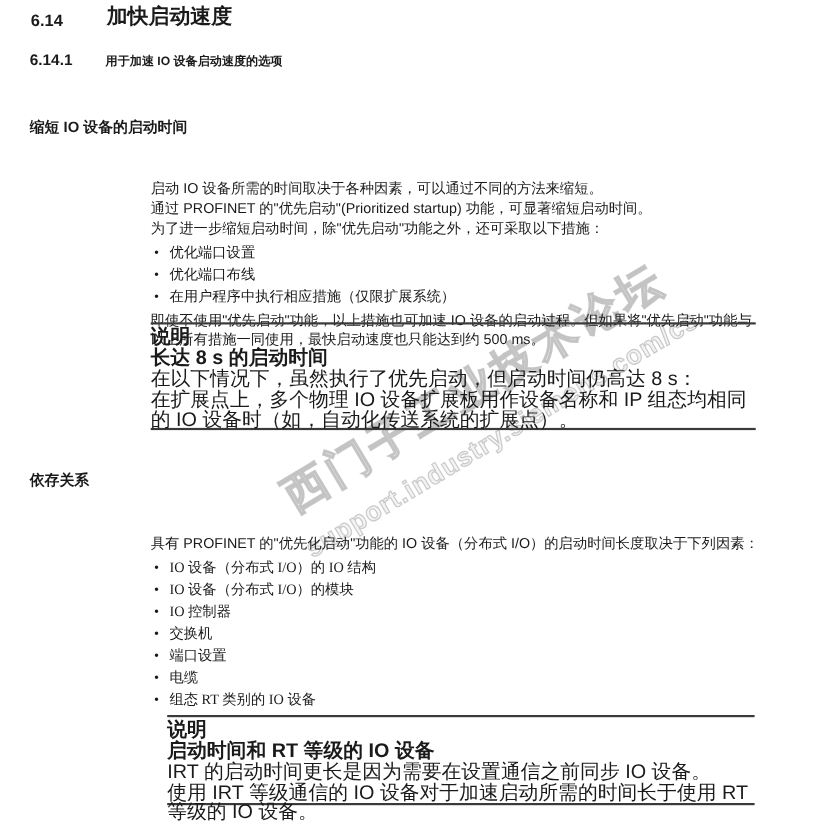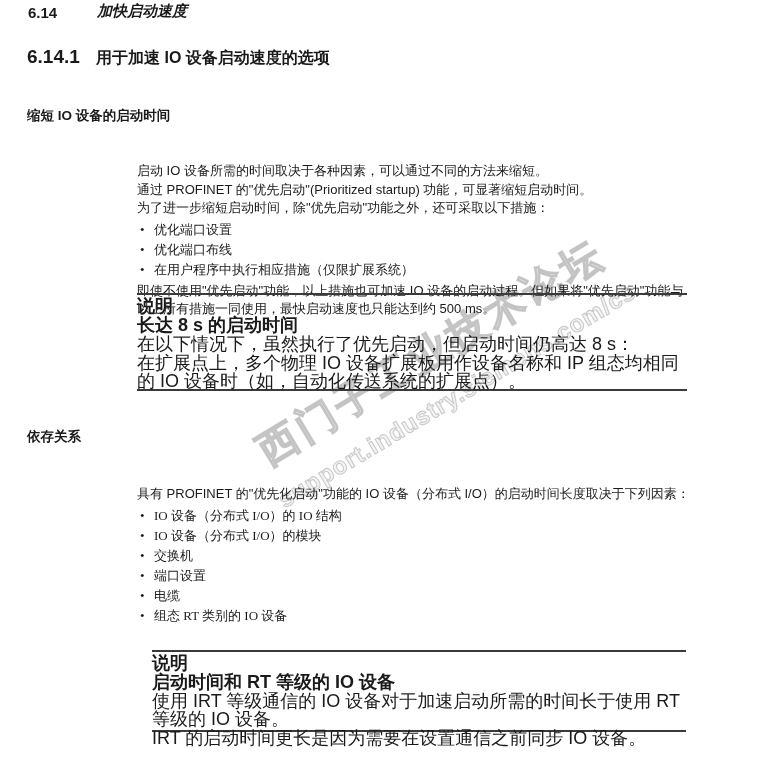--- a/index.html
+++ b/index.html
@@ -22,24 +22,24 @@
   }
   .wm-url {
     margin-top:9px; font-size:24px; font-weight:700; letter-spacing:1px;
     color:rgba(150,150,150,0.10);
     -webkit-text-stroke:1.1px rgba(155,155,155,0.50);
   }
 
   
   .h1row { position:absolute; left:28px; top:2px; display:flex; align-items:flex-end; }
   .h1num   { width:69px; font-size:15px; font-weight:700; }
-  .h1title { font-size:15px; font-weight:700;font-style:italic; }
+  .h1title { font-size:19px; font-weight:700; }
   .h2row { position:absolute; left:27px; top:46px; display:flex; align-items:baseline; }
-  .h2num   { width:69px; font-size:19px; font-weight:700; }
-  .h2title { font-size:16px; font-weight:700; }
+  .h2num   { width:69px; font-size:14px; font-weight:700; }
+  .h2title { font-size:11px; font-weight:700; }
   .sidehead { position:absolute; left:27px; font-size:13.5px; font-weight:700; }
   .sh1 { top:107px; }
   .sh2 { top:428px; }
 
   
   .bodyblock { position:absolute; left:137px; width:556px; font-size:13px; line-height:18.5px;margin-top:34px; }
   .body1 { top:128px; }
   .body2 { top:451px; }
   ul.bullets { list-style:none; margin:2px 0; padding:0;font-family:Liberation Serif, serif; }
   ul.bullets li { position:relative; line-height:20px; padding-left:17px; }
@@ -99,27 +99,28 @@
     <p>在扩展点上，多个物理 IO 设备扩展板用作设备名称和 IP 组态均相同的 IO 设备时（如，自动化传送系统的扩展点）。</p>
   </div>
 
   <div class="sidehead sh2">依存关系</div>
 
   <div class="bodyblock body2">
     <p>具有 PROFINET 的"优先化启动"功能的 IO 设备（分布式 I/O）的启动时间长度取决于下列因素：</p>
     <ul class="bullets">
       <li>IO 设备（分布式 I/O）的 IO 结构</li>
       <li>IO 设备（分布式 I/O）的模块</li>
+      <li>IO 控制器</li>
       <li>交换机</li>
       <li>端口设置</li>
       <li>电缆</li>
       <li>组态 RT 类别的 IO 设备</li>
     </ul>
   </div>
 
   <div class="note note2">
     <div class="note-label">说明</div>
     <div class="note-title">启动时间和 RT 等级的 IO 设备</div>
+    <p>IRT 的启动时间更长是因为需要在设置通信之前同步 IO 设备。</p>
     <p>使用 IRT 等级通信的 IO 设备对于加速启动所需的时间长于使用 RT 等级的 IO 设备。</p>
-    <p>IRT 的启动时间更长是因为需要在设置通信之前同步 IO 设备。</p>
   </div>
 
 </div>
 
 </body></html>

